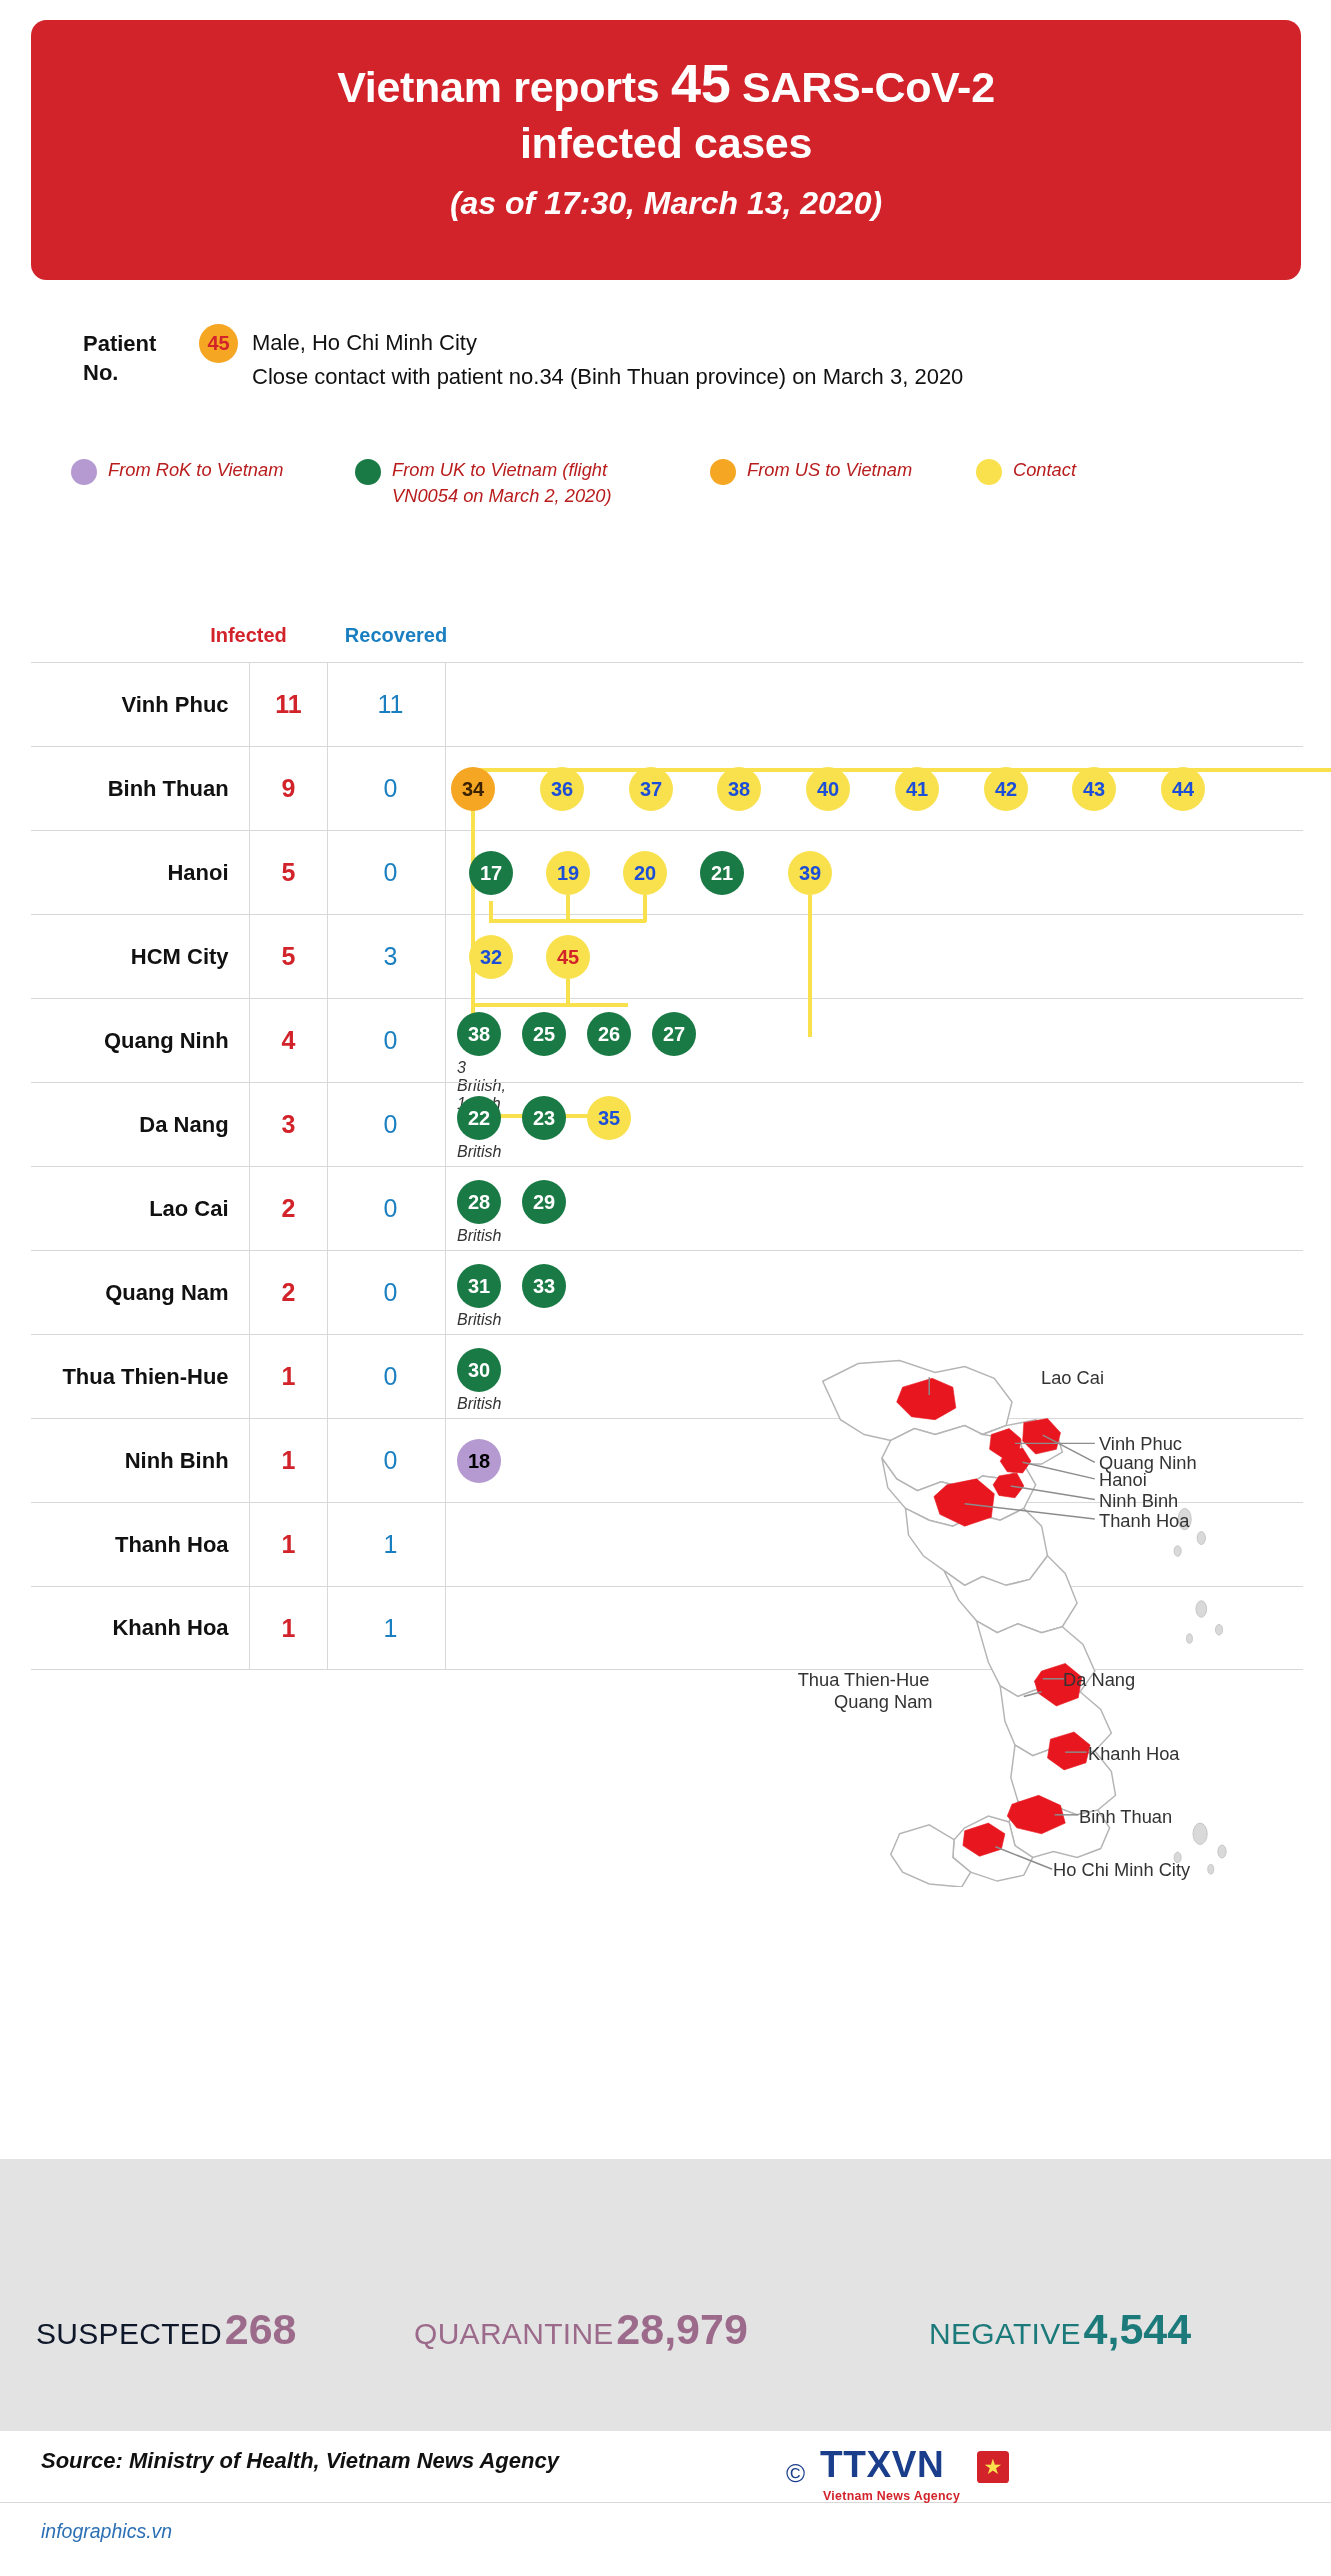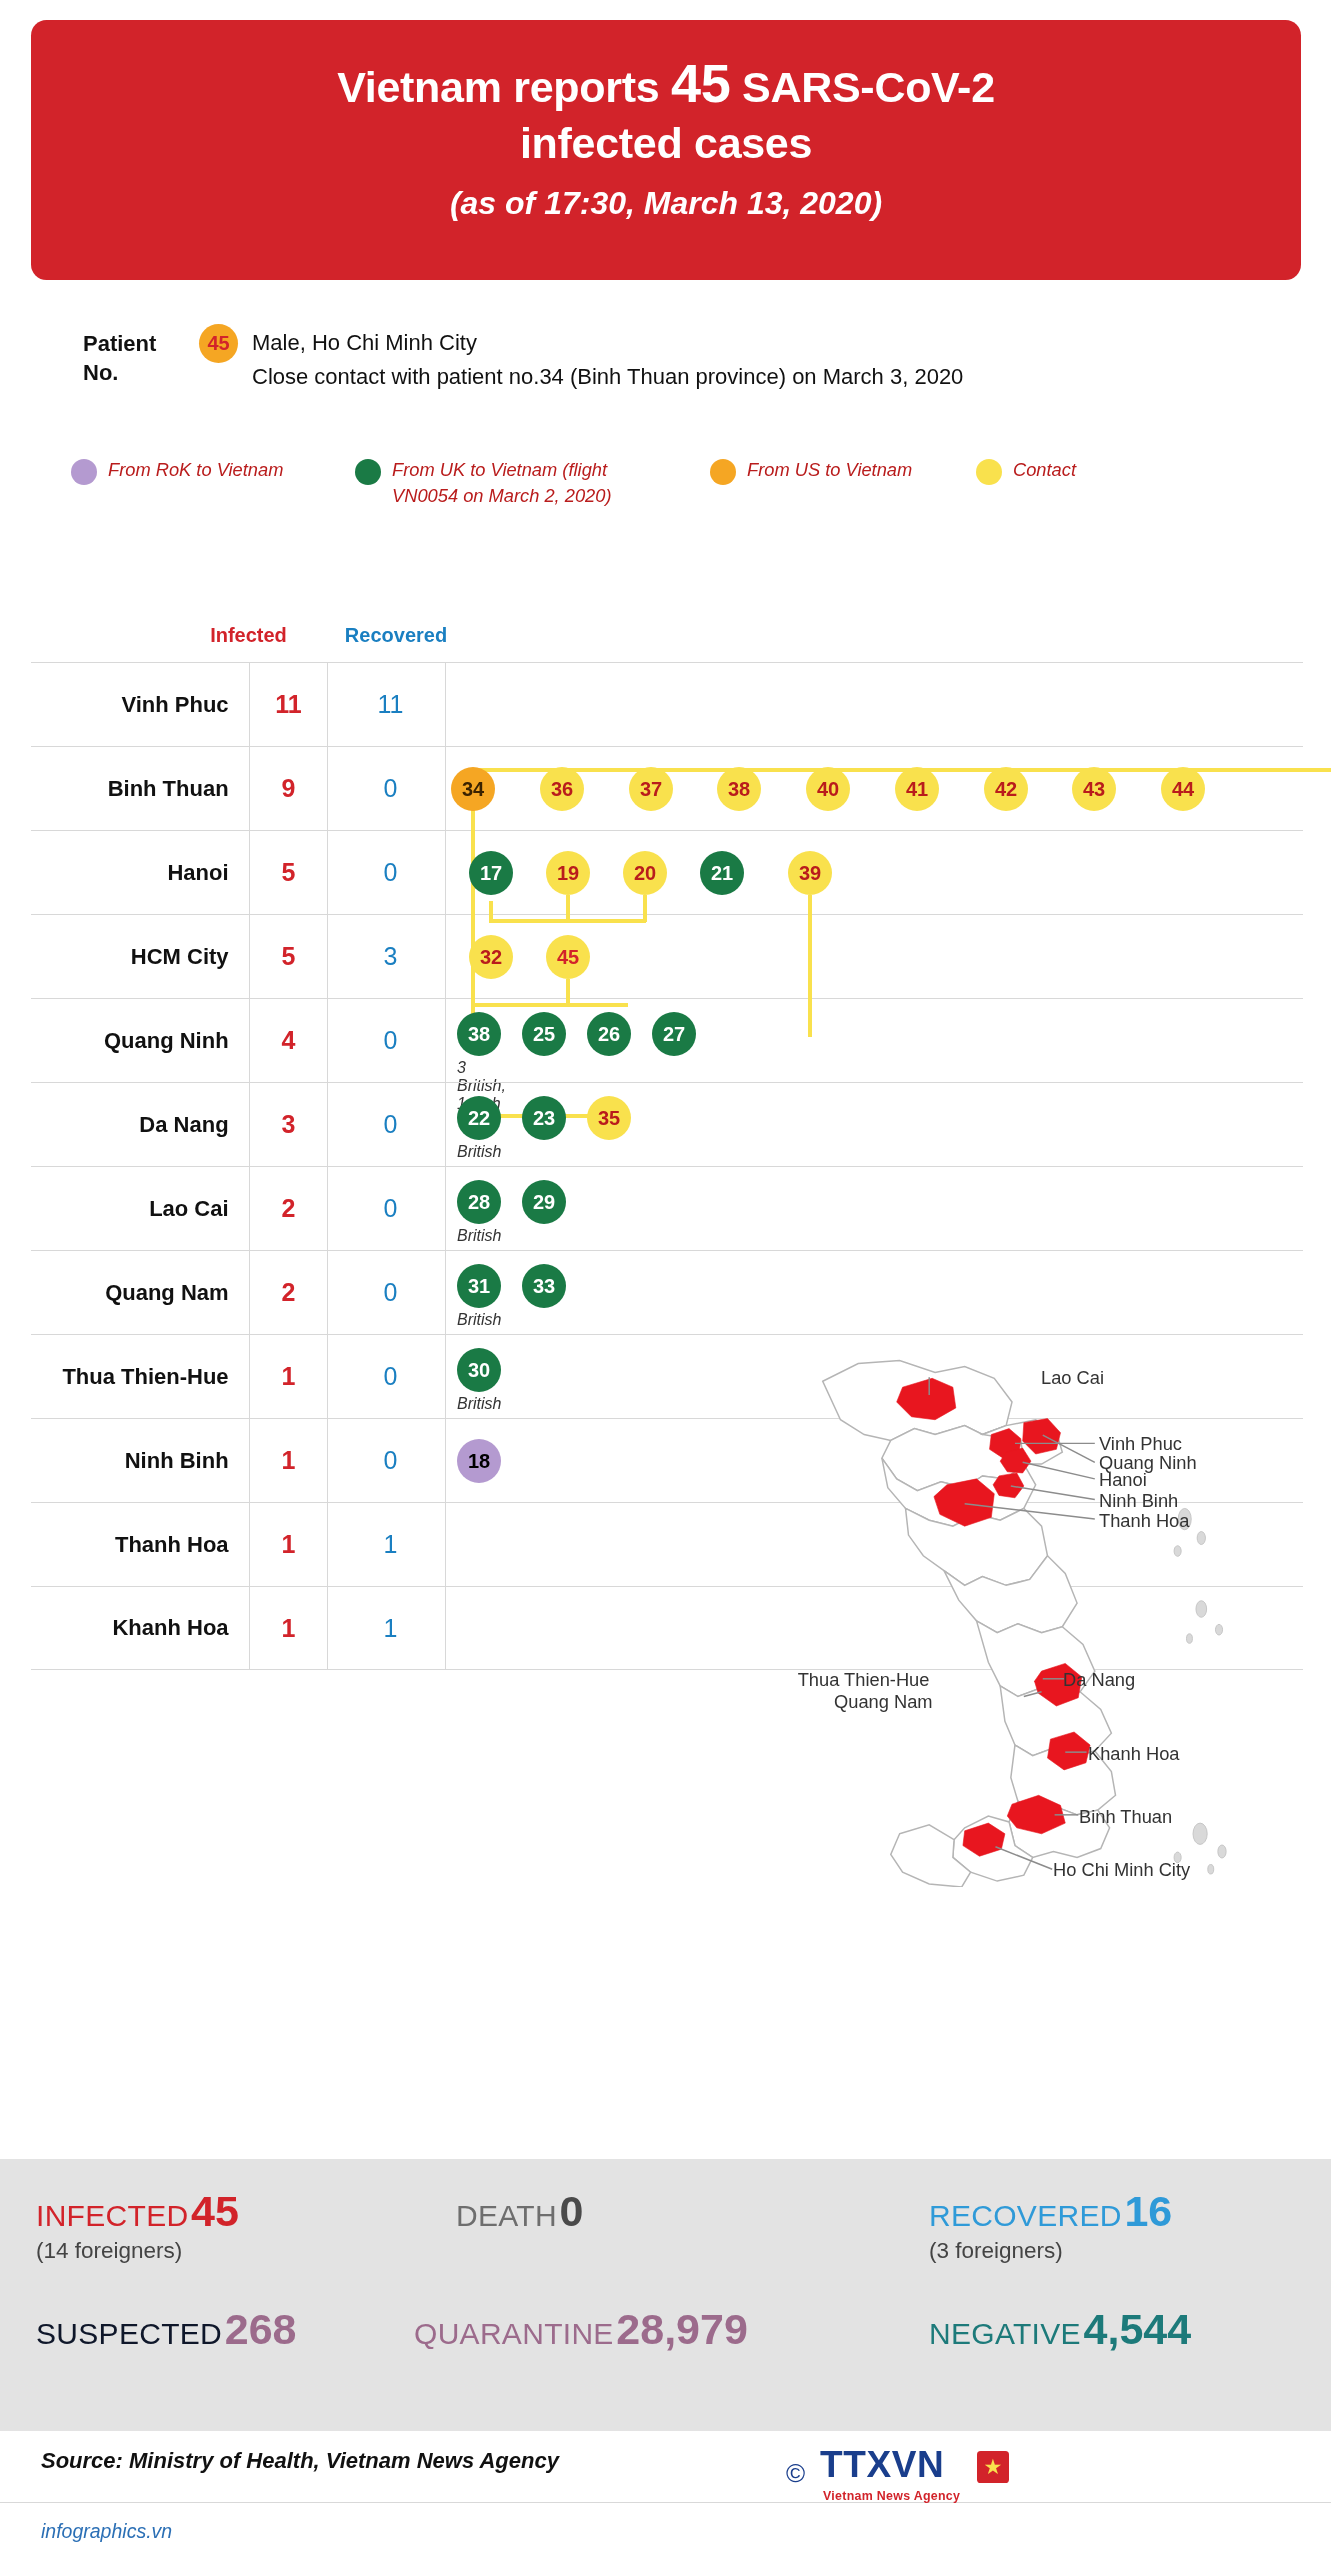--- a/index.html
+++ b/index.html
@@ -105,21 +105,21 @@
   .vline.v3 { left:414px; }
 
   .cases { position:absolute; left:420px; top:0; height:100%; }
   .case {
     position:absolute;
     width:44px; height:44px; border-radius:50%;
     display:flex; align-items:center; justify-content:center;
     font-size:20px; font-weight:bold; color:#fff;
     z-index: 5;
   }
-  .case.yellow { background:#f9e14d; color:#b91c1c; }
+  .case.yellow { background:#f9e14d; color:#1d4ed8; }
   .case.green  { background:#1a7a45; color:#ffffff; }
   .case.orange { background:#f5a623; color:#3a2200; }
   .case.purple { background:#b49ad0; color:#000000; }
   .case.red-text { color:#d2232a; }
   .case-note {
     position:absolute; font-size:16px; font-style:italic; color:#333;
   }
   .connector { position:absolute; background:#f9e14d; z-index:1; }
 
   
@@ -459,36 +459,20 @@
     <div class="map-label" style="left:312px; top:179px;">Thanh Hoa</div>
     <div class="map-label" style="left:10.7px; top:338px;">Thua Thien-Hue</div>
     <div class="map-label" style="left:47px; top:360px;">Quang Nam</div>
     <div class="map-label" style="left:276px; top:338px;">Da Nang</div>
     <div class="map-label" style="left:301px; top:412px;">Khanh Hoa</div>
     <div class="map-label" style="left:292px; top:475px;">Binh Thuan</div>
     <div class="map-label" style="left:266px; top:528px;">Ho Chi Minh City</div>
   </div>
 
   <div class="summary">
-    <div class="sum-top">
-      <div class="sum-item" style="left:36px; top:0;">
-        <span class="sum-label" style="color:#d2232a;">INFECTED</span>
-        <span class="sum-value" style="color:#d2232a;">45</span>
-        <div class="sum-sub">(14 foreigners)</div>
-      </div>
-      <div class="sum-item" style="left:456px; top:0;">
-        <span class="sum-label" style="color:#6e6e6e;">DEATH</span>
-        <span class="sum-value" style="color:#4a4a4a;">0</span>
-      </div>
-      <div class="sum-item" style="left:929px; top:0;">
-        <span class="sum-label" style="color:#2f9ad8;">RECOVERED</span>
-        <span class="sum-value" style="color:#2f9ad8;">16</span>
-        <div class="sum-sub">(3 foreigners)</div>
-      </div>
-    </div>
     <div class="sum-bottom">
       <div class="sum-item" style="left:36px; top:0;">
         <span class="sum-label" style="color:#0f172a;">SUSPECTED</span>
         <span class="sum-value" style="color:#9c6b8c;">268</span>
       </div>
       <div class="sum-item" style="left:414px; top:0;">
         <span class="sum-label" style="color:#9c6b8c;">QUARANTINE</span>
         <span class="sum-value" style="color:#9c6b8c;">28,979</span>
       </div>
       <div class="sum-item" style="left:929px; top:0;">

